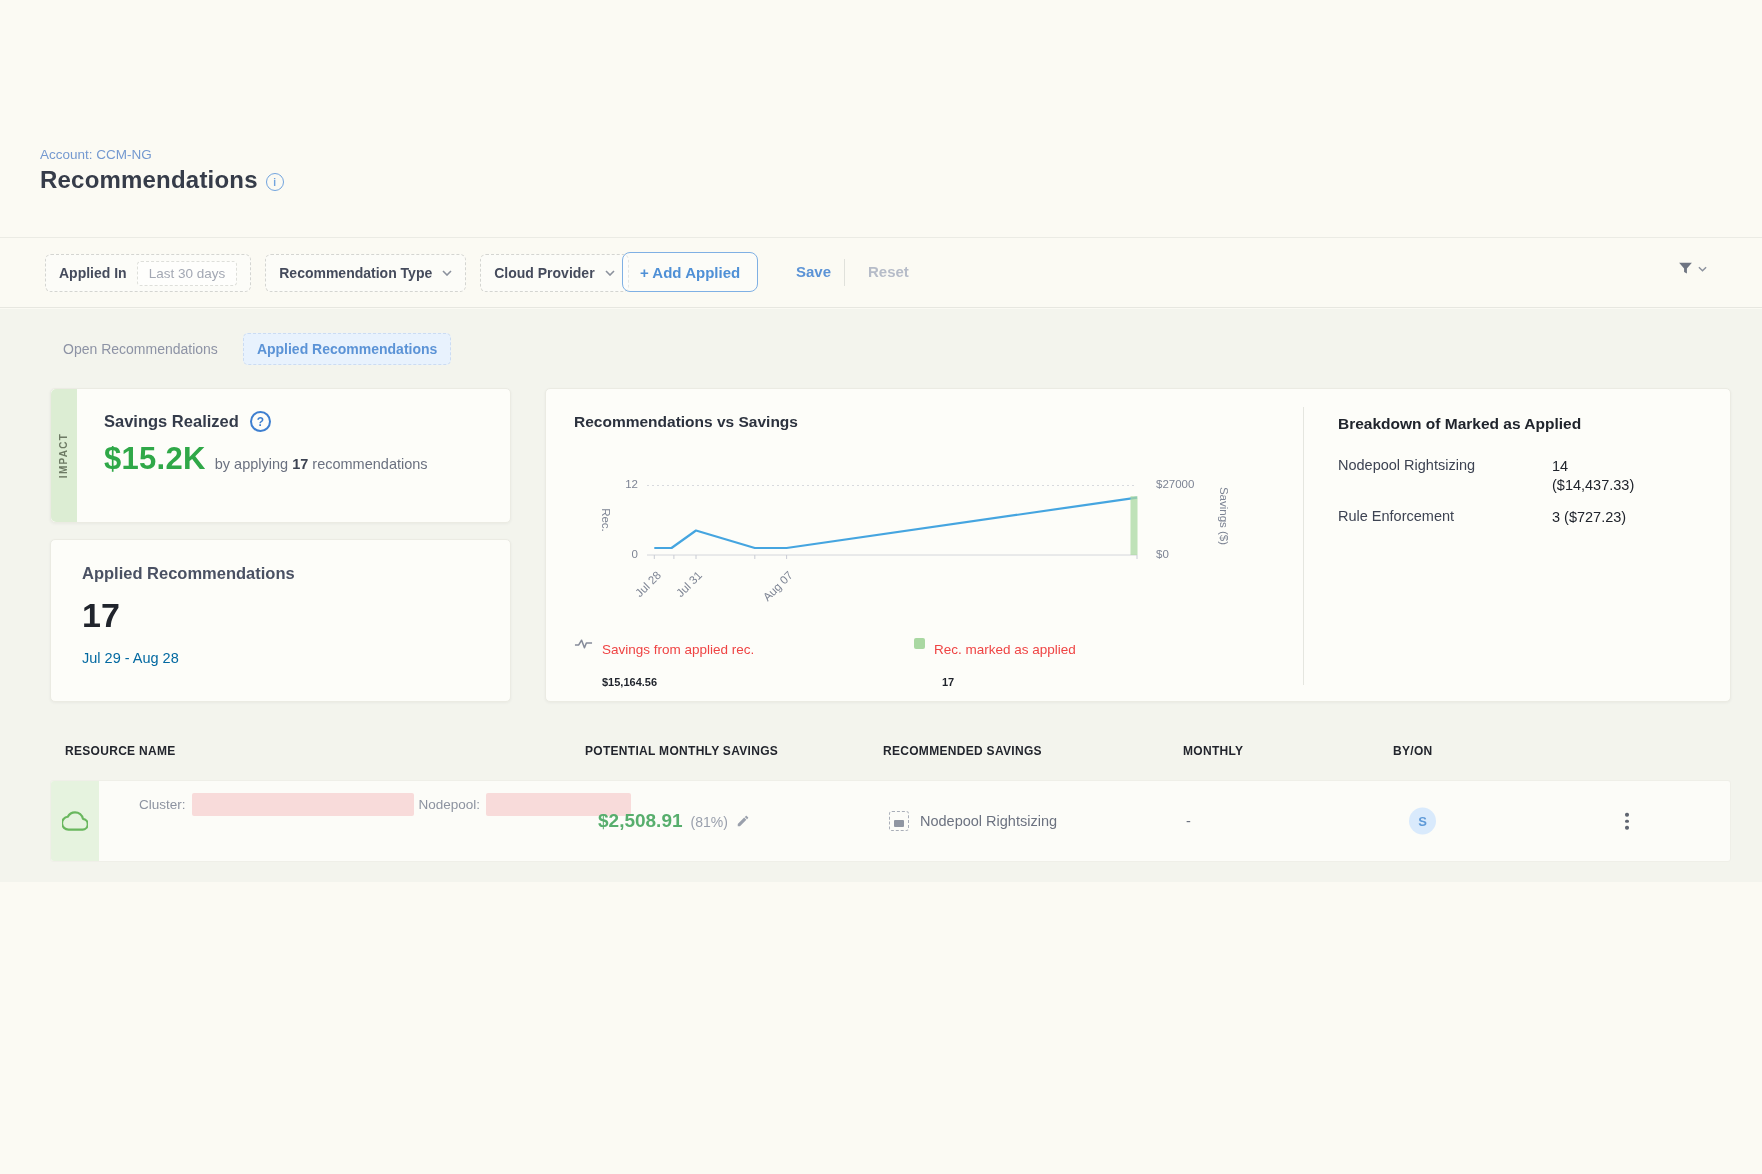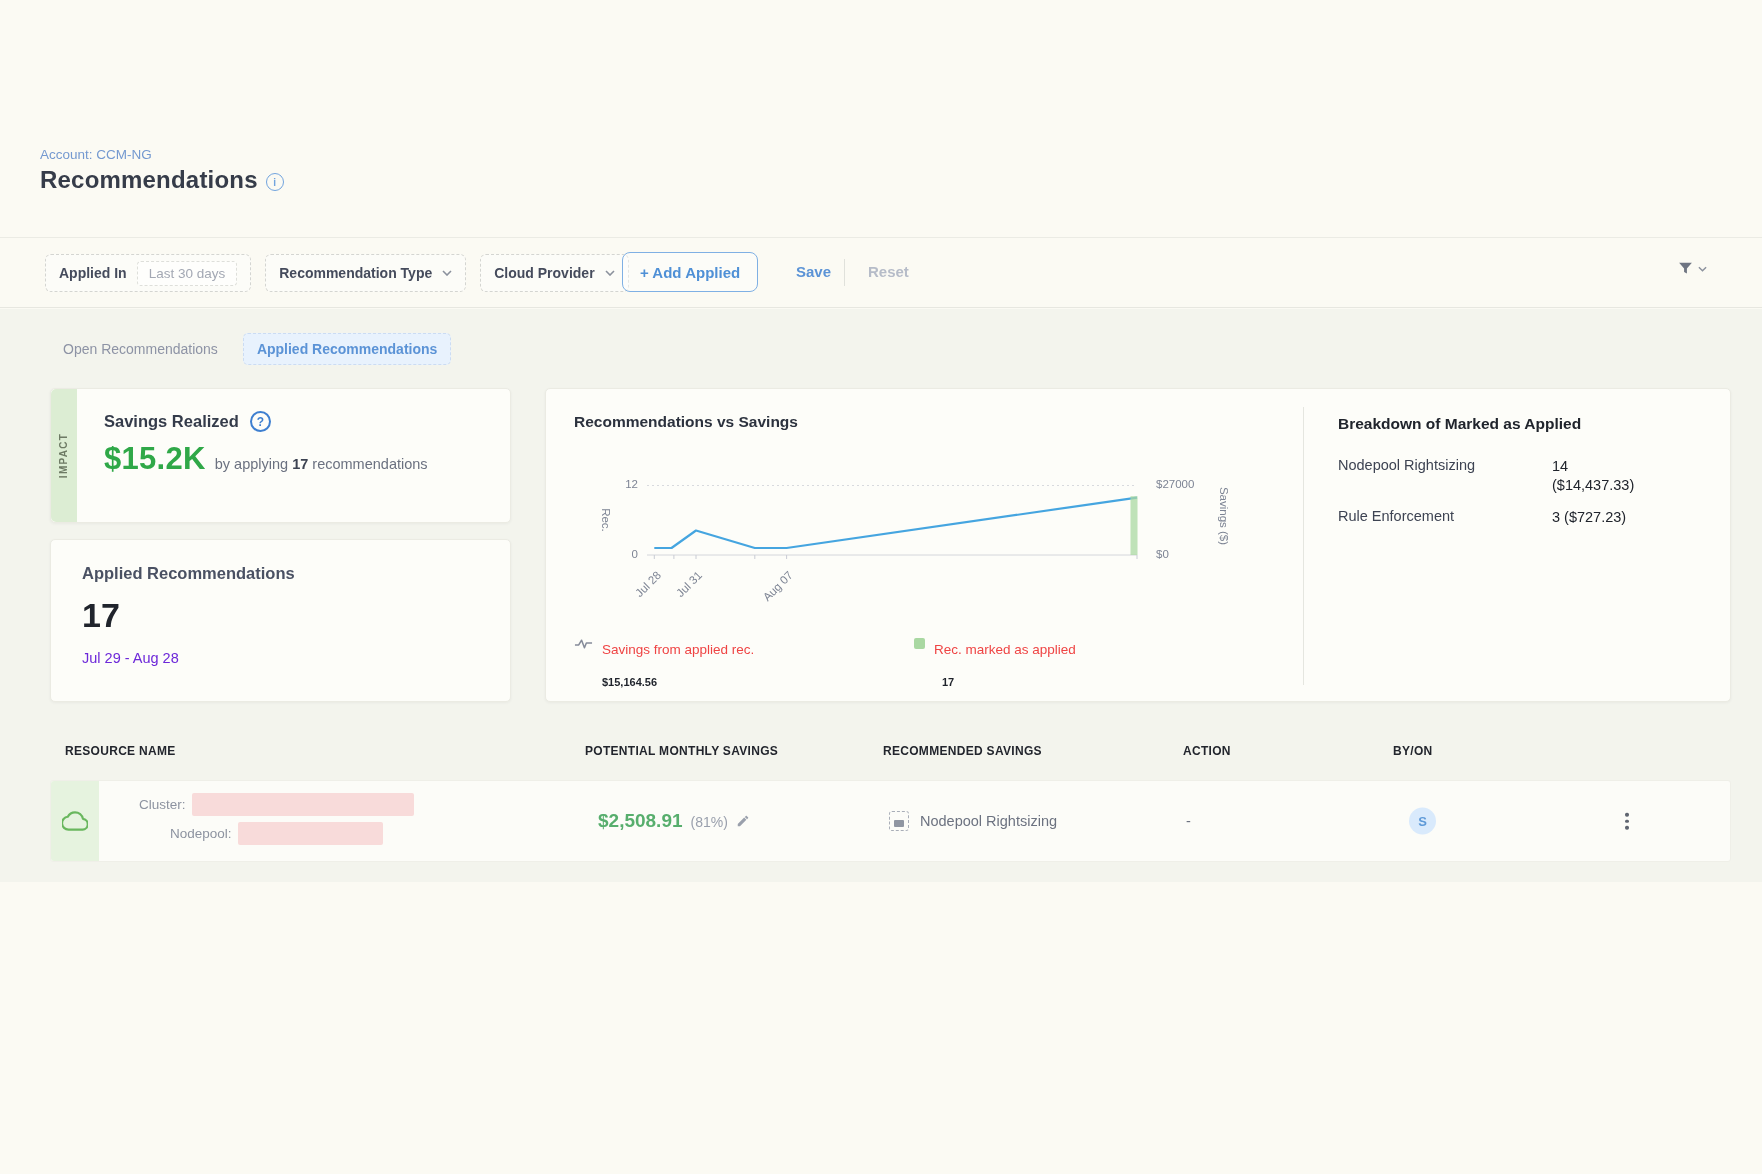--- a/index.html
+++ b/index.html
@@ -51,21 +51,21 @@
     display:flex;align-items:center;justify-content:center;box-sizing:border-box;cursor:pointer;}
   .impact-amount-row{display:flex;align-items:baseline;gap:9px;margin-top:9px;}
   .impact-amount{font-size:31px;font-weight:700;color:#2fa848;letter-spacing:.3px;}
   .impact-desc{font-size:14.5px;color:#6b7180;}
   .impact-desc b{color:#3d4352;}
 
   
   .card-applied{left:50px;top:230px;width:461px;height:163px;padding:24px 0 0 31px;}
   .applied-title{font-size:16.5px;font-weight:700;color:#4a5163;}
   .applied-value{font-size:34px;font-weight:700;color:#20242c;margin-top:13px;}
-  .applied-range{font-size:14.5px;color:#6d28d9;margin-top:15px;}
+  .applied-range{font-size:14.5px;color:#0369a1;margin-top:15px;}
 
   
   .card-chart{left:545px;top:79px;width:1186px;height:314px;}
   .chart-title{position:absolute;left:28px;top:24px;font-size:15.5px;font-weight:700;color:#2c323e;}
   .plot-wrap{position:absolute;left:101px;top:96px;width:490px;height:75px;}
   .plot-wrap svg{overflow:visible;display:block;}
   .ytick{position:absolute;font-size:11.5px;color:#7d8494;width:46px;text-align:right;}
   .ytick-right{text-align:left;width:60px;}
   .vlabel{position:absolute;width:0;height:0;}
   .vlabel>span{position:absolute;left:0;top:0;transform:translate(-50%,-50%) rotate(90deg);font-size:11.5px;color:#7d8494;white-space:nowrap;display:block;}
@@ -87,21 +87,21 @@
   .breakdown-row{display:flex;margin-bottom:13px;}
   .breakdown-label{width:214px;font-size:14.5px;color:#3d4352;}
   .breakdown-value{width:100px;font-size:14.5px;color:#20242c;line-height:19px;}
 
   
   .thead-cell{position:absolute;top:435px;font-size:12px;font-weight:700;color:#22252d;letter-spacing:.3px;}
   .trow{position:absolute;left:50px;top:471px;width:1681px;height:82px;background:#fcfcf8;border:1px solid #efefe8;
     border-radius:3px;box-sizing:border-box;cursor:pointer;}
   .cell-icon{position:absolute;left:0;top:0;width:48px;height:100%;background:#e6f3df;border-radius:3px 0 0 3px;
     display:flex;align-items:center;justify-content:center;}
-  .resource-cell{position:absolute;left:88px;top:11px;display:flex;flex-direction:column;gap:5px;align-items:center;}
+  .resource-cell{position:absolute;left:88px;top:11px;display:flex;gap:5px;}
   .resource-line{display:flex;align-items:center;gap:6px;height:24px;}
   .resource-label{font-size:13.5px;color:#8d93a0;}
   .redact{height:23px;background:#f8dbda;border-radius:2px;}
   .redact-cluster{width:222px;}
   .redact-nodepool{width:145px;}
   .savings-cell{position:absolute;left:547px;top:50%;transform:translateY(-50%);display:flex;align-items:baseline;gap:8px;}
   .savings-amount{font-size:19px;font-weight:700;color:#57ae6d;}
   .savings-pct{font-size:14px;color:#9aa0ad;}
   .pencil{position:relative;top:1px;cursor:pointer;}
   .action-cell{position:absolute;left:838px;top:50%;transform:translateY(-50%);display:flex;align-items:center;gap:11px;}
@@ -264,21 +264,21 @@
             <div class="breakdown-label">Rule Enforcement</div>
             <div class="breakdown-value">3 ($727.23)</div>
           </div>
         </div>
       </div>
     </div>
 
     <div class="thead-cell" style="left:65px;">RESOURCE NAME</div>
     <div class="thead-cell" style="left:585px;">POTENTIAL MONTHLY SAVINGS</div>
     <div class="thead-cell" style="left:883px;">RECOMMENDED SAVINGS</div>
-    <div class="thead-cell" style="left:1183px;">ACTION</div>
+    <div class="thead-cell" style="left:1183px;">MONTHLY</div>
     <div class="thead-cell" style="left:1393px;">BY/ON</div>
 
     <div class="trow">
       <div class="cell-icon">
         <svg width="26" height="26" viewBox="0 0 24 24" fill="none" stroke="#69b75e" stroke-width="2" stroke-linejoin="round">
             <path d="M19.35 10.04A7.49 7.49 0 0 0 12 4a7.5 7.5 0 0 0-6.65 4.04A6 6 0 0 0 6 20h13a5 5 0 0 0 .35-9.96z"></path>
           </svg>
       </div>
       <div class="resource-cell">
         <div class="resource-line">

